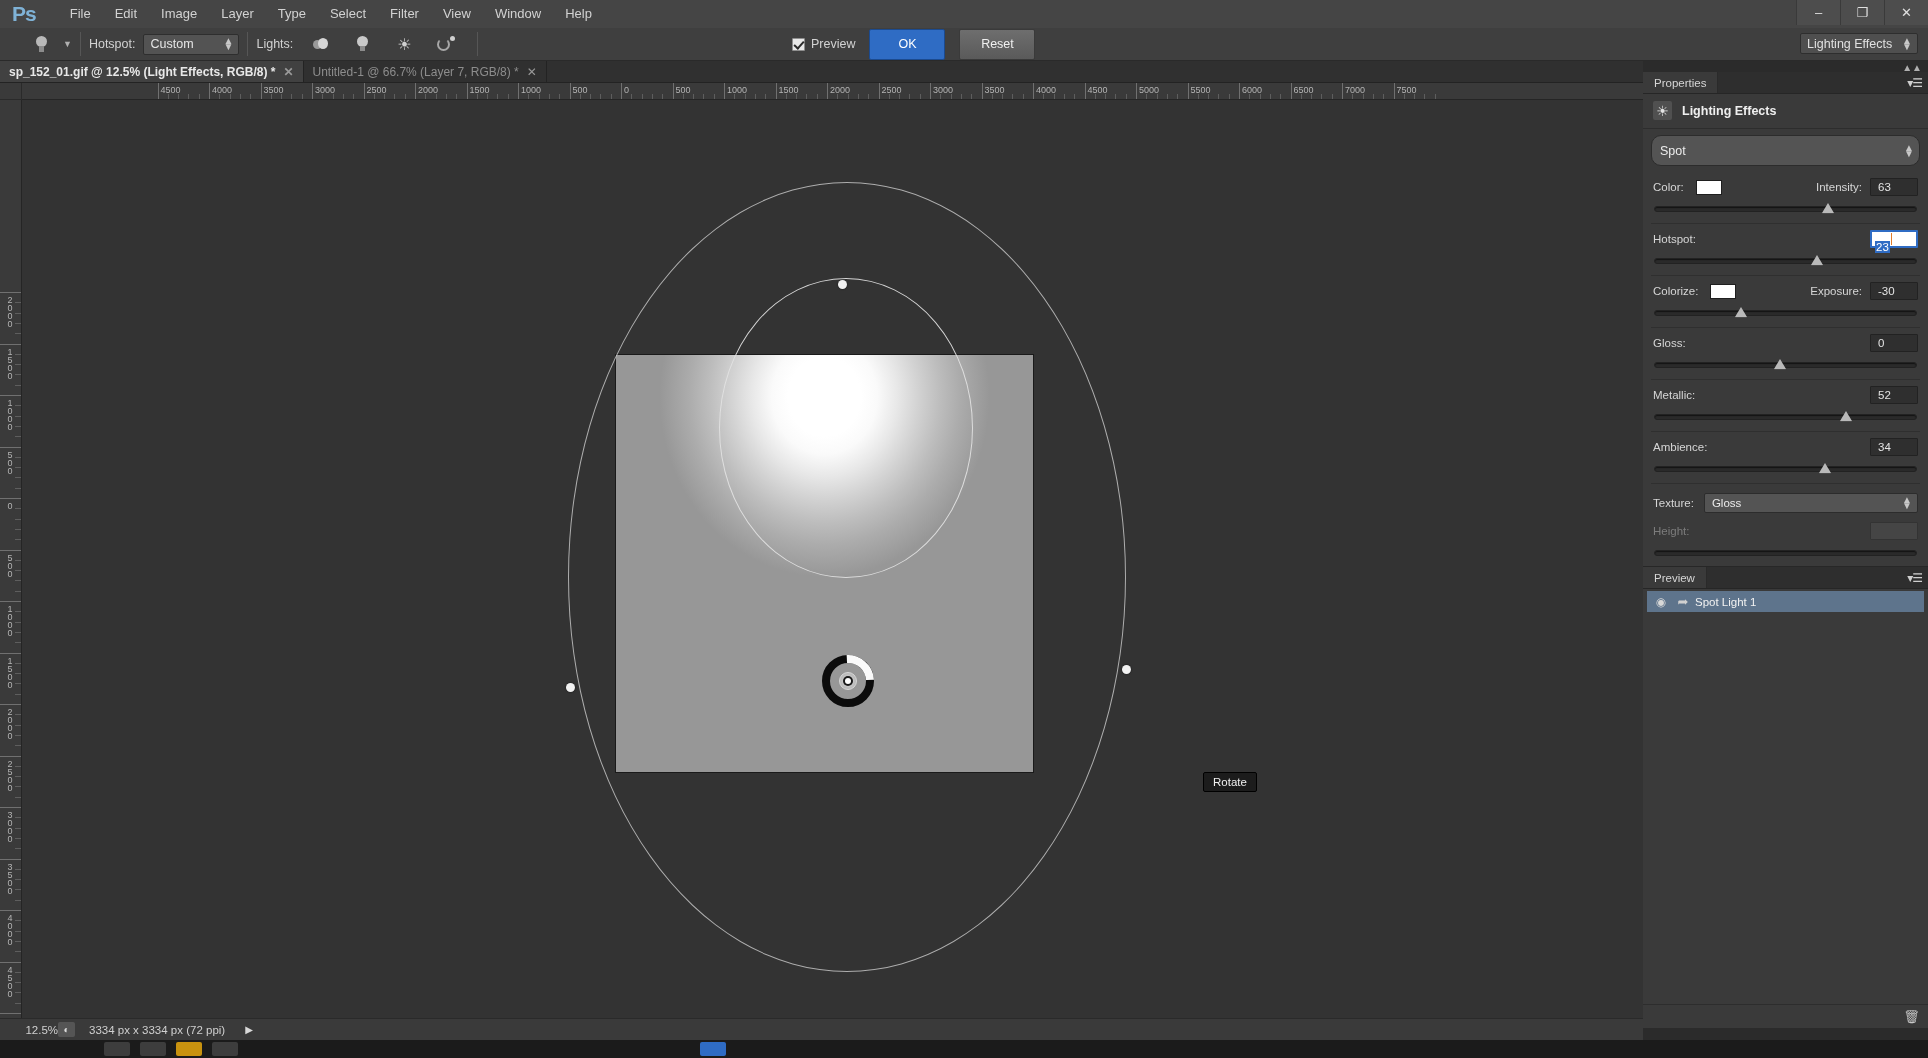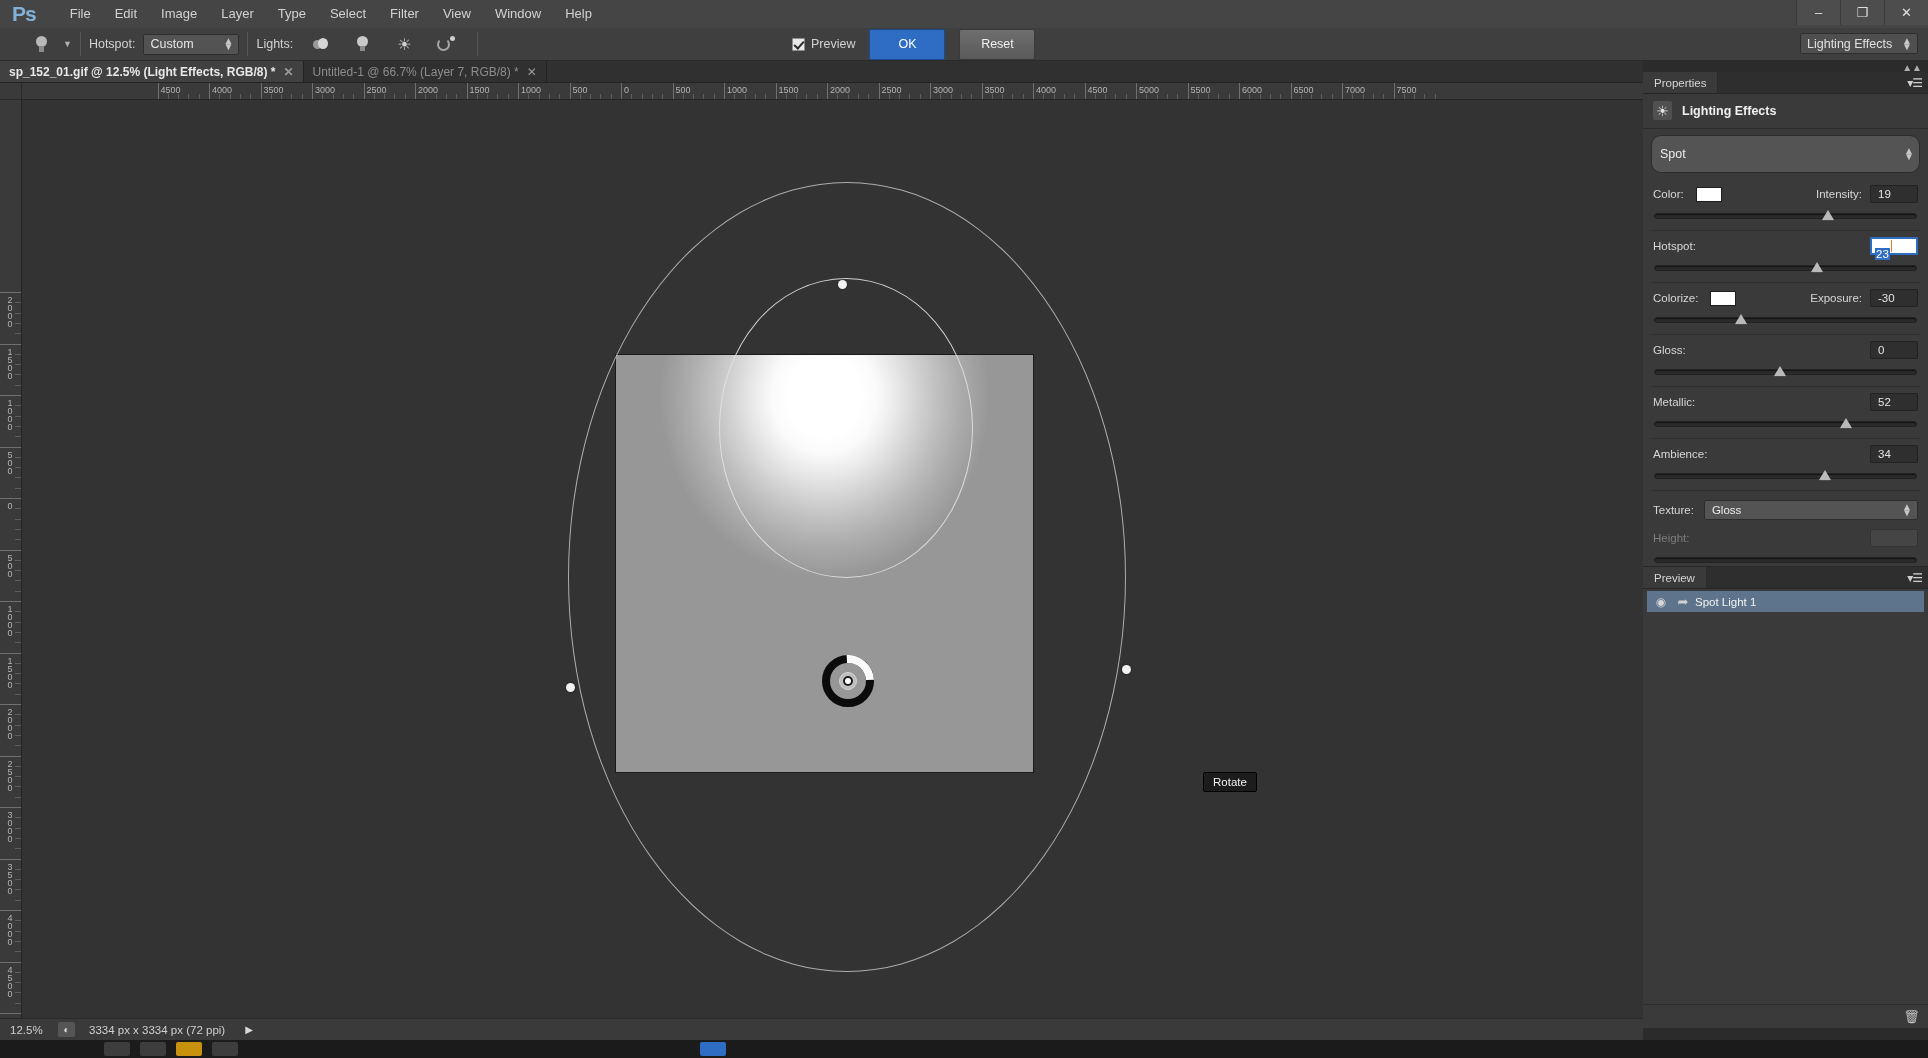--- a/index.html
+++ b/index.html
@@ -240,21 +240,21 @@
     border-bottom: 1px solid #2d2d2d;
   }
   .panel-head-icon {
     width: 19px; height: 19px; background: #505050; border-radius: 2px;
     display: flex; align-items: center; justify-content: center;
     color: #e3e3e3; font-size: 14px; line-height: 1;
   }
   .panel-head-title { color: #efefef; font-size: 12.5px; font-weight: bold; }
   .prop-body { padding: 6px 8px 0 8px; }
   .big-select {
-    height: 38px; background: #545454; border: 1px solid #2c2c2c; border-radius: 10px;
+    height: 31px; background: #545454; border: 1px solid #2c2c2c; border-radius: 10px;
     color: #ececec; font-size: 12.5px; display: flex; align-items: center;
     padding: 0 8px; position: relative; margin-bottom: 6px;
   }
   .prop-group { border-bottom: 1px solid #2f2f2f; padding: 4px 0 7px 0; }
   .prop-row { display: flex; align-items: center; height: 22px; padding: 0 2px; }
   .prop-label { color: #d6d6d6; font-size: 11.5px; }
   .prop-label.dim { color: #7c7c7c; }
   .swatch {
     width: 26px; height: 15px; background: #ffffff; border: 1px solid #1f1f1f; margin-left: 12px;
   }
@@ -311,21 +311,21 @@
     display: flex; align-items: center; justify-content: flex-end; padding-right: 8px;
   }
   .trash-icon { color: #c8c8c8; font-size: 13px; }
 
   
   .statusbar {
     position: absolute; left: 0; bottom: 18px; width: 1643px; height: 22px;
     background: #3a3a3a; border-top: 1px solid #2a2a2a;
     display: flex; align-items: center; color: #d0d0d0; font-size: 11.5px;
   }
-  .zoom-val { width: 58px; padding-left: 10px; }
+  .zoom-val { width: 58px; padding-left: 10px; text-align: right; }
   .doc-icon-btn {
     width: 17px; height: 15px; background: #555; border-radius: 2px;
     display: flex; align-items: center; justify-content: center;
     color: #ddd; font-size: 10px; margin-right: 14px;
   }
   .status-text { white-space: nowrap; }
   .status-arrow { margin-left: 20px; color: #d8d8d8; font-size: 10px; }
   .taskbar {
     position: absolute; left: 0; bottom: 0; width: 1928px; height: 18px;
     background: #1b1b1b;
@@ -719,21 +719,21 @@
             <span>▼</span>
           </span>
       </div>
 
       <div class="prop-group">
         <div class="prop-row">
           <span class="prop-label">Color:</span>
           <span class="swatch"></span>
           <span class="spacer"></span>
           <span class="prop-label" style="margin-right:8px;">Intensity:</span>
-          <span class="num-field">19</span>
+          <span class="num-field">63</span>
         </div>
         <div class="slider">
           <div class="track"></div>
           <div class="thumb" style="left: calc(66% - 6px);"></div>
         </div>
       </div>
 
       <div class="prop-group">
         <div class="prop-row">
           <span class="prop-label">Hotspot:</span>

